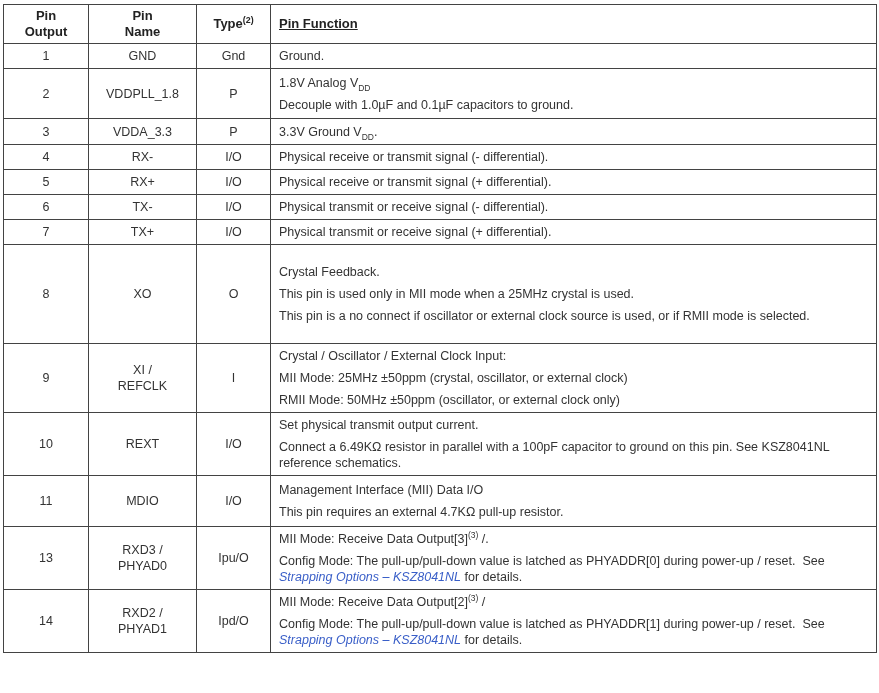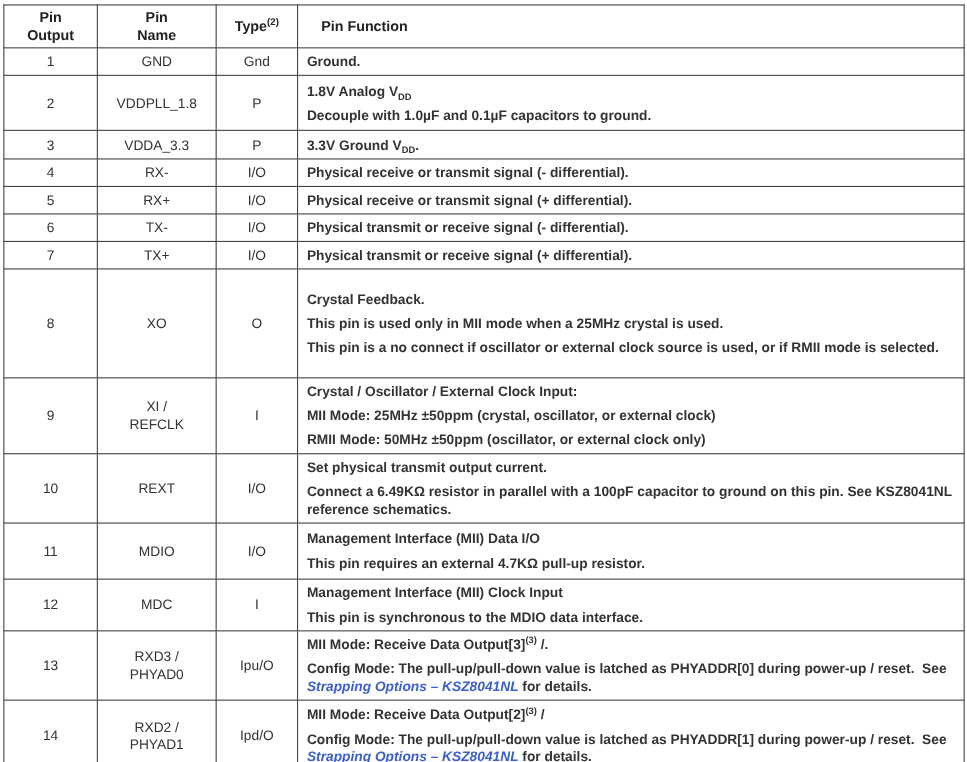--- a/index.html
+++ b/index.html
@@ -32,24 +32,24 @@
     vertical-align:middle;
     line-height:16px;
   }
   th{
     color:var(--header-text);
     font-weight:bold;
     font-size:13px;
     text-align:center;
     padding:3px 4px;
   }
-  th.fn-h{text-align:left;padding-left:21px;}
+  th.fn-h{text-align:left;padding-left:8px;text-decoration:underline;}
   td{padding:3px 6px;}
   td.c{text-align:center;}
-  td.fn{padding:4px 8px;text-align:left;font-weight:bold;}
+  td.fn{padding:4px 8px;text-align:left;}
   td.fn p{margin:0 0 6px 0;}
   td.fn p:last-child{margin-bottom:0;}
   sup{vertical-align:super;font-size:0.68em;line-height:0;}
   sub{vertical-align:sub;font-size:0.68em;line-height:0;letter-spacing:0;}
   a.doclink{color:var(--link);font-style:italic;text-decoration:none;text-align:right;}
   thead tr{height:39px;}
   tbody tr:nth-child(1){height:24px;}
   tbody tr:nth-child(2){height:50px;}
   tbody tr:nth-child(3){height:26px;}
   tbody tr:nth-child(4){height:23px;}
@@ -178,29 +178,20 @@
       <tr>
     <td class="c">11</td>
     <td class="c">MDIO</td>
     <td class="c">I/O</td>
     <td class="fn">
           <p><span>Management Interface (MII) Data I/O</span></p>
           <p><span>This pin requires an external 4.7KΩ pull-up resistor.</span></p>
         </td>
   </tr>
       <tr>
-    <td class="c">12</td>
-    <td class="c">MDC</td>
-    <td class="c">I</td>
-    <td class="fn">
-          <p><span>Management Interface (MII) Clock Input</span></p>
-          <p><span>This pin is synchronous to the MDIO data interface.</span></p>
-        </td>
-  </tr>
-      <tr>
     <td class="c">13</td>
     <td class="c">RXD3 /<br>PHYAD0</td>
     <td class="c">Ipu/O</td>
     <td class="fn">
           <p><span>MII Mode: Receive Data Output[3]</span><sup>(3)</sup><span> /.</span></p>
           <p><span>Config Mode: The pull-up/pull-down value is latched as PHYADDR[0] during power-up / reset.&nbsp; See </span><a class="doclink" href="#">Strapping Options – KSZ8041NL</a><span> for details.</span></p>
         </td>
   </tr>
       <tr>
     <td class="c">14</td>

